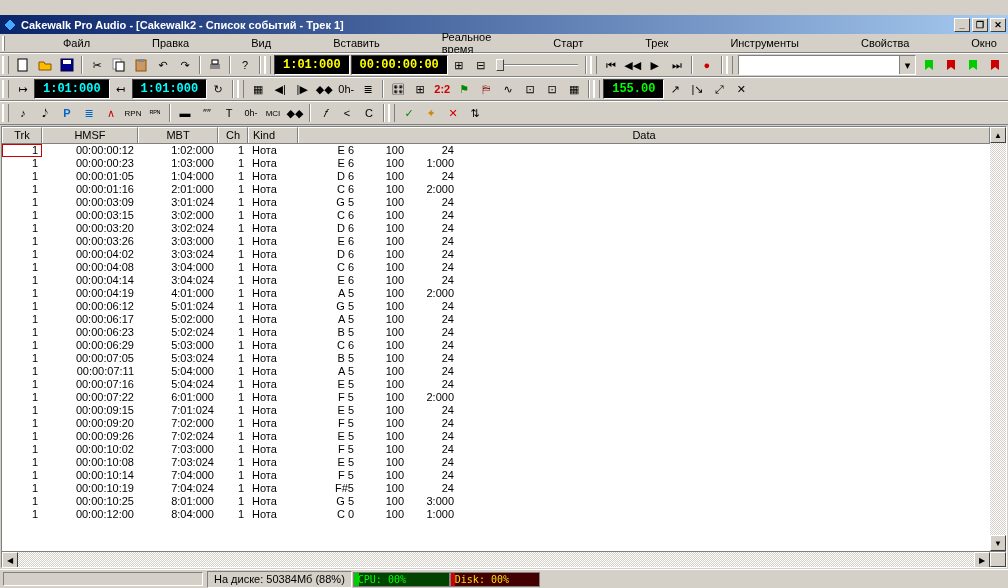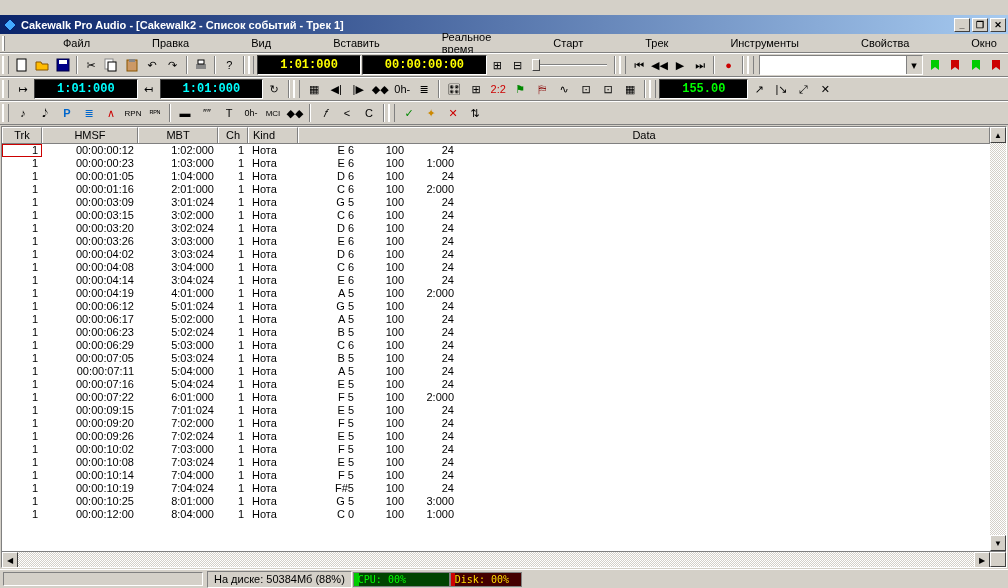--- a/index.html
+++ b/index.html
@@ -63,21 +63,21 @@
   cursor: pointer;
   font-size: 11px;
 }
 .sep { width: 2px; height: 18px; border-left: 1px solid #808080; border-right: 1px solid #fff; margin: 0 3px; }
 .lcd {
   background: #000;
   color: #0f0;
   font-family: "Courier New", monospace;
   font-size: 12px;
   font-weight: bold;
-  padding: 2px 22px;
+  padding: 2px 8px;
   border: 1px solid;
   border-color: #404040 #fff #fff #404040;
   white-space: nowrap;
 }
 .lcd.cyan { color: #0ff; }
 .lcd.yellow { color: #ff0; }
 .lcd.time2 { color: #ff0; margin-left: 1px; }
 .slider {
   height: 16px; width: 90px;
   display: flex; align-items: center;
@@ -89,21 +89,21 @@
   flex: 1;
   height: 20px;
   background: #fff;
   border: 1px solid;
   border-color: #808080 #fff #fff #808080;
   margin: 0 2px;
   display: flex;
 }
 .combo input { flex: 1; border: none; font-size: 11px; padding: 0 2px; }
 .combo .dd { width: 16px; background: #d4d0c8; border-left: 1px solid #808080; display: flex; align-items: center; justify-content: center; }
-.red { color: #c00; font-weight: normal; }
+.red { color: #c00; font-weight: bold; }
 .content {
   flex: 1;
   display: flex;
   flex-direction: column;
   border: 1px solid;
   border-color: #808080 #fff #fff #808080;
   margin: 1px;
   background: #fff;
   overflow: hidden;
 }
@@ -155,21 +155,21 @@
   height: 19px;
   background: #d4d0c8;
   border-top: 1px solid #fff;
   display: flex;
   align-items: center;
   font-size: 11px;
 }
 .statusbar .panel { border: 1px solid; border-color: #808080 #fff #fff #808080; padding: 1px 6px; height: 17px; margin: 0 1px; display: flex; align-items: center; }
 .statusbar .f1 { flex: 1; border: none; padding-left: 6px; }
 .statusbar .cpu { background: linear-gradient(to right, #0c0 0%, #0c0 5%, #040 5%); color: #0f0; font-family: monospace; font-size: 10px; padding: 1px 4px; width: 97px; border: 1px solid #808080; }
-.statusbar .disk { background: linear-gradient(to right, #c00 0%, #c00 5%, #400 5%); color: #fd0; font-family: monospace; font-size: 10px; padding: 1px 4px; width: 72px; border: 1px solid #808080; }
+.statusbar .disk { background: linear-gradient(to right, #c00 0%, #c00 5%, #400 5%); color: #fd0; font-family: monospace; font-size: 10px; padding: 1px 4px; width: 90px; border: 1px solid #808080; }
 svg { display: block; }
 .progress-empty { width: 200px; height: 14px; border: 1px solid; border-color: #808080 #fff #fff #808080; margin: 0 3px; }
 </style>
 </head>
 <body>
 
 <div class="titlebar">
   <div class="icon">
     <svg width="14" height="14" viewBox="0 0 14 14">
         <polygon points="7,1 13,7 7,13 1,7" fill="#4af" stroke="#027"></polygon>

